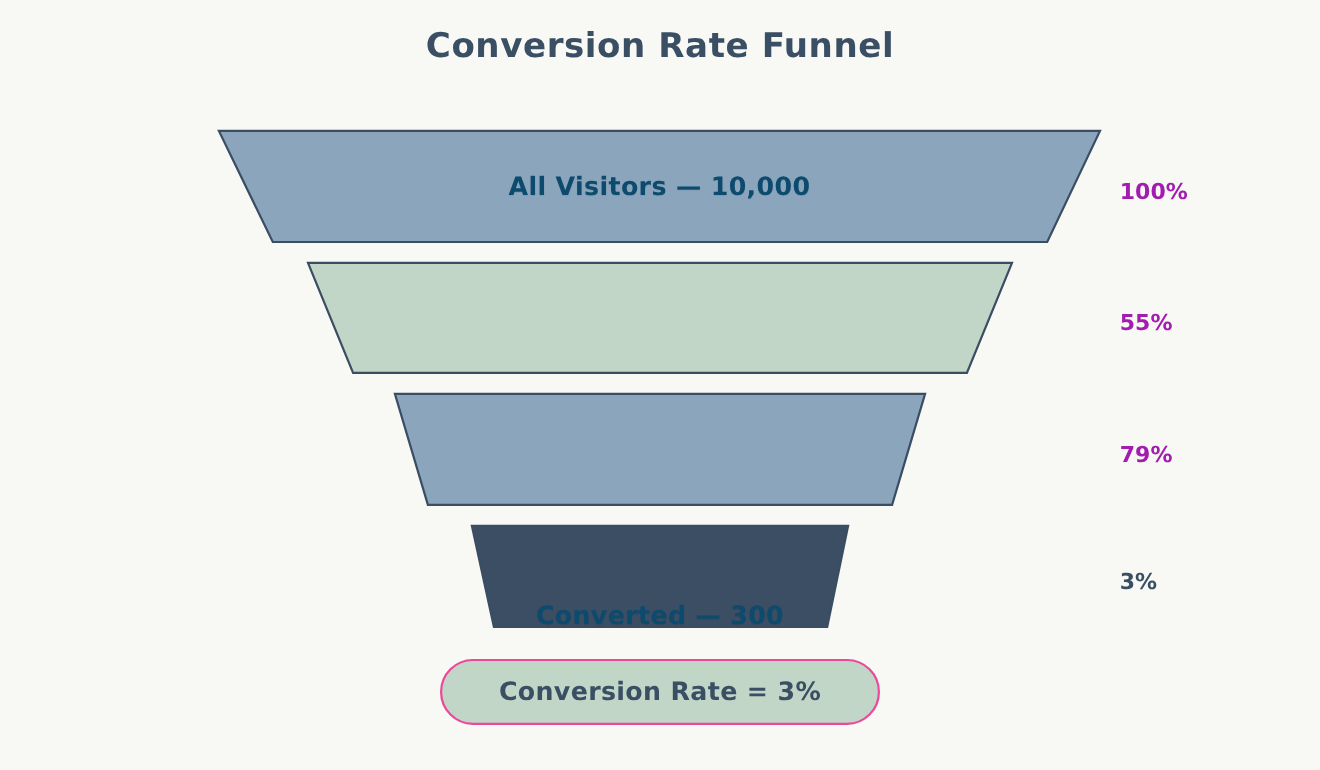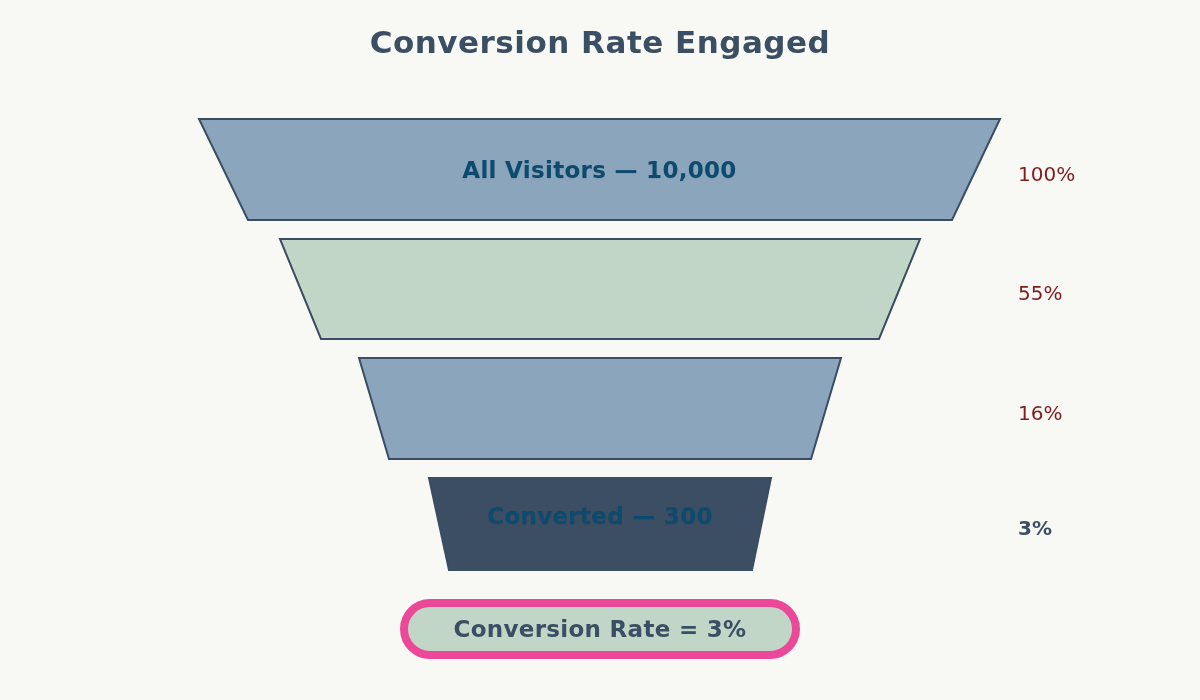--- a/index.html
+++ b/index.html
@@ -38,69 +38,69 @@
   }
   .stage-label--light { color: #0c4a6e; }
   .stage-label--dark  { color: #3a4f63; text-shadow: none; }
 
   .pct-label {
     position: absolute;
     left: 1018px;
     display: flex;
     align-items: center;
     font-size: 20px;
-    font-weight: 400;
-    color: #7f1d1d;
+    font-weight: 700;
+    color: #a21caf;
   }
   .pct-label--bold { font-weight: 700; color: #3a4f63; }
 
   
   .bb-0 { left: 199px; top: 119px; width: 801px; height: 101px; }
   .bb-1 { left: 280px; top: 239px; width: 640px; height: 100px; }
   .bb-2 { left: 359px; top: 358px; width: 482px; height: 101px; }
-  .bb-3 { left: 429px; top: 456px; width: 342px; height:  120px; }
+  .bb-3 { left: 429px; top: 500px; width: 342px; height:  120px; }
 
   .pb-0 { top: 123px; height: 101px; }
   .pb-1 { top: 243px; height: 100px; }
   .pb-2 { top: 362px; height: 101px; }
   .pb-3 { top: 482px; height:  92px; }
 
   .conversion-pill {
     position: absolute;
     left: 400px; top: 599px;
     width: 400px; height: 60px;
     background: #c2d6c7;
-    border: 8px solid #ec4899;
+    border: 2px solid #ec4899;
     border-radius: 30px;
     display: flex;
     align-items: center;
     justify-content: center;
     font-size: 23px;
     font-weight: 700;
     color: #3a4f63;
     letter-spacing: 0.3px;
   }
 </style>
 </head>
 <body>
 
 <div class="canvas">
 
-  <div class="chart-title">Conversion Rate Engaged</div>
+  <div class="chart-title">Conversion Rate Funnel</div>
 
   <svg class="funnel-svg" width="1200" height="700" viewBox="0 0 1200 700" aria-hidden="true">
     <polygon points="199,119 1000,119 952,220 248,220" fill="#8ba6bc" stroke="#3a4d63"></polygon>
     <polygon points="280,239 920,239 879,339 321,339" fill="#c2d6c7" stroke="#3a4d63"></polygon>
     <polygon points="359,358 841,358 811,459 389,459" fill="#8ba6bc" stroke="#3a4d63"></polygon>
     <polygon points="429,478 771,478 752,570 449,570" fill="#3c4e63" stroke="#3a4d63"></polygon>
   </svg>
 
   <div class="stage-label stage-label--light bb-0">All Visitors — 10,000</div>
   <div class="stage-label stage-label--light bb-3">Converted — 300</div>
 
   <div class="pct-label pb-0">100%</div>
   <div class="pct-label pb-1">55%</div>
-  <div class="pct-label pb-2">16%</div>
+  <div class="pct-label pb-2">79%</div>
   <div class="pct-label pct-label--bold pb-3">3%</div>
 
   <div class="conversion-pill">Conversion Rate = 3%</div>
 
 </div>
 
 </body></html>

